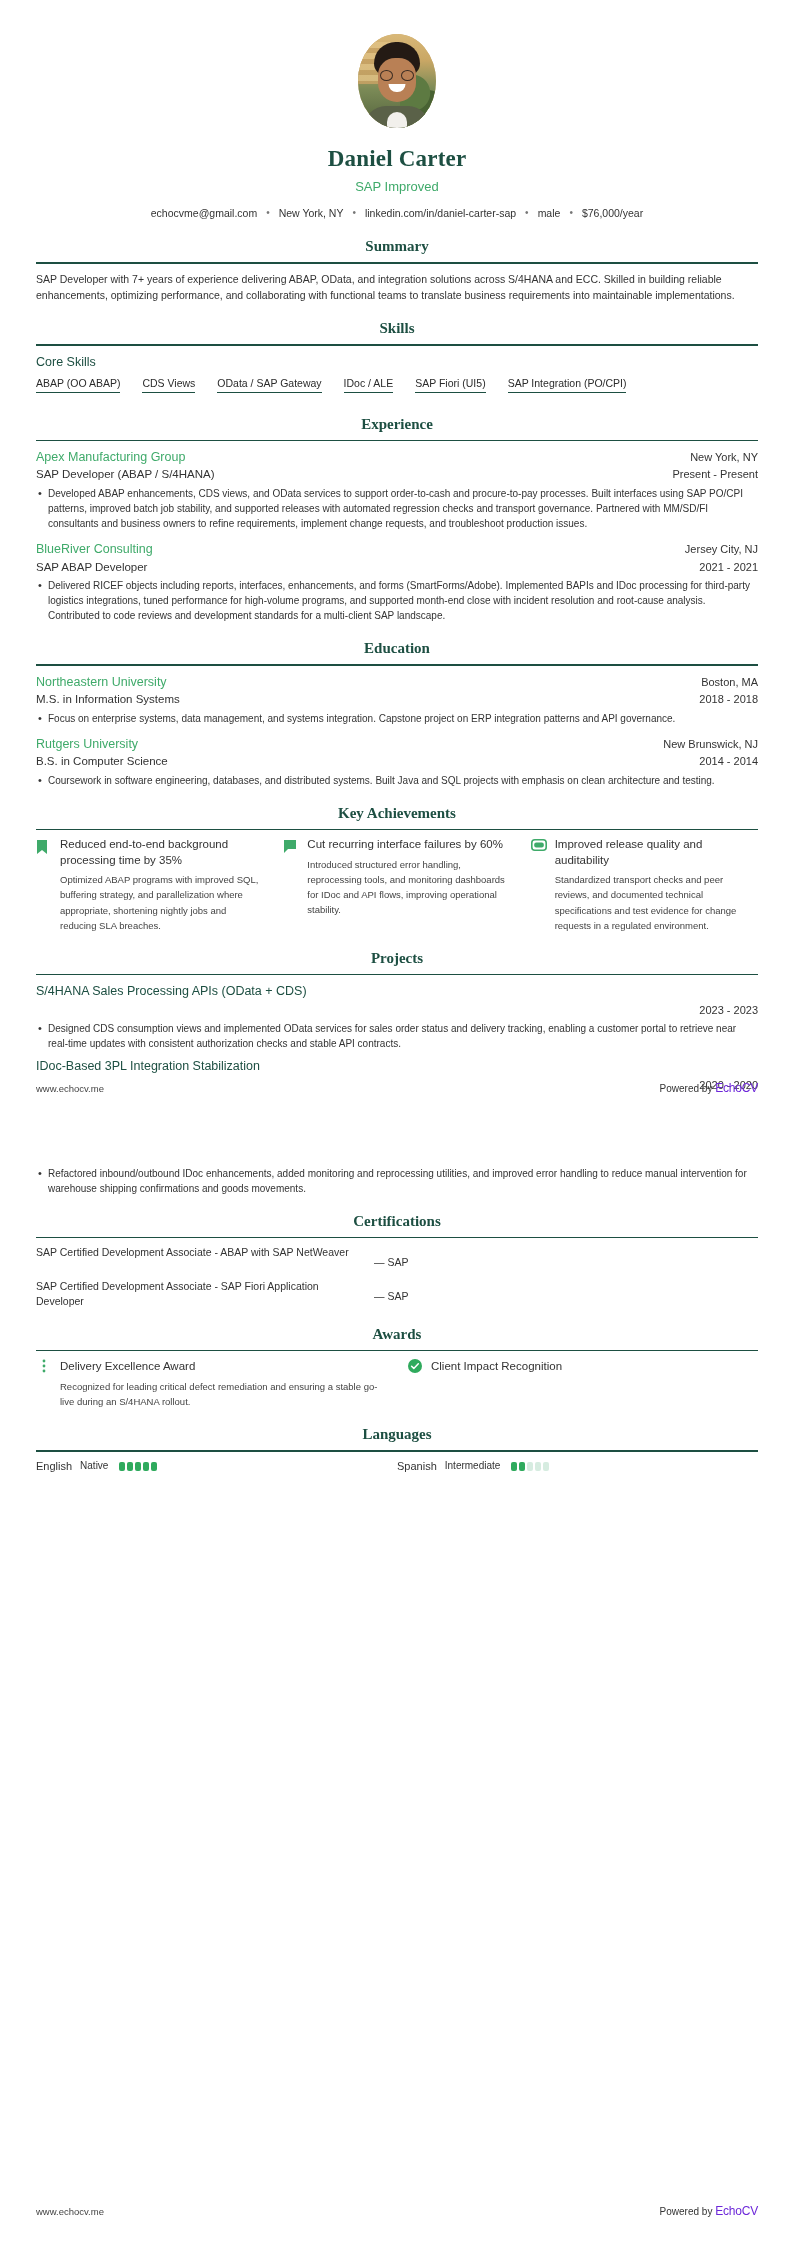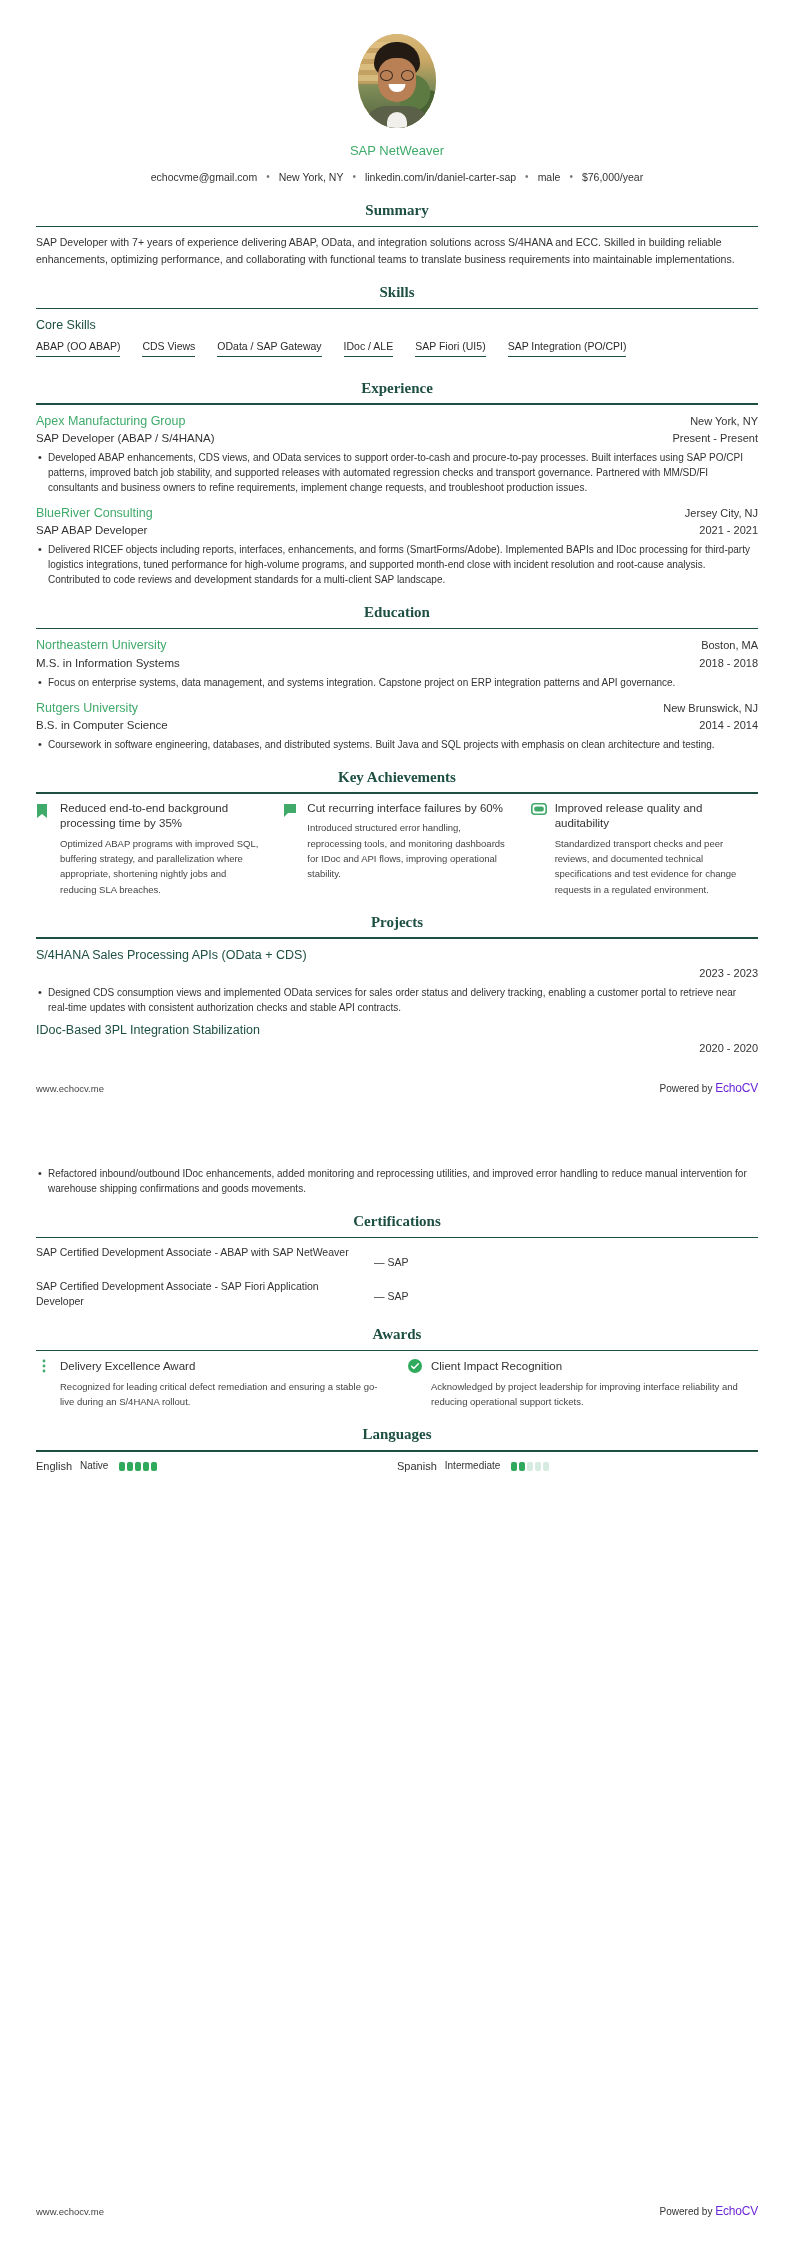--- a/index.html
+++ b/index.html
@@ -262,21 +262,22 @@
       <div class="av-shirt"></div>
       <div class="av-hair"></div>
       <div class="av-face">
         <div class="av-smile" style="top:26px;"></div>
       </div>
       <div class="av-glasses">
           <i></i>
           <i></i>
         </div>
     </div>
-    <div class="title">SAP NetWeaver</div>
+    <div class="name">Daniel Carter</div>
+    <div class="title">SAP Improved</div>
     <div class="contact">
       <span>echocvme@gmail.com</span>
       <span class="sep">•</span>
       <span>New York, NY</span>
       <span class="sep">•</span>
       <span>linkedin.com/in/daniel-carter-sap</span>
       <span class="sep">•</span>
       <span>male</span>
       <span class="sep">•</span>
       <span>$76,000/year</span>
@@ -488,21 +489,20 @@
         </div>
         <div class="awd">
           <div class="awd-ico">
             <svg width="14" height="14" viewBox="0 0 14 14">
               <circle cx="7" cy="7" r="7" fill="#2faa5d"></circle>
               <path d="M3.6 7.2l2.2 2.2 4.5-4.6" fill="none" stroke="#fff" stroke-width="1.5" stroke-linecap="round" stroke-linejoin="round"></path>
             </svg>
           </div>
           <div>
             <div class="awd-h">Client Impact Recognition</div>
-            <div class="awd-d">Acknowledged by project leadership for improving interface reliability and reducing operational support tickets.</div>
           </div>
         </div>
       </div>
     </div>
   </div>
 
   <div class="section">
     <div class="sec-title">Languages</div>
     <div class="sec-rule"></div>
     <div class="sec-body">

